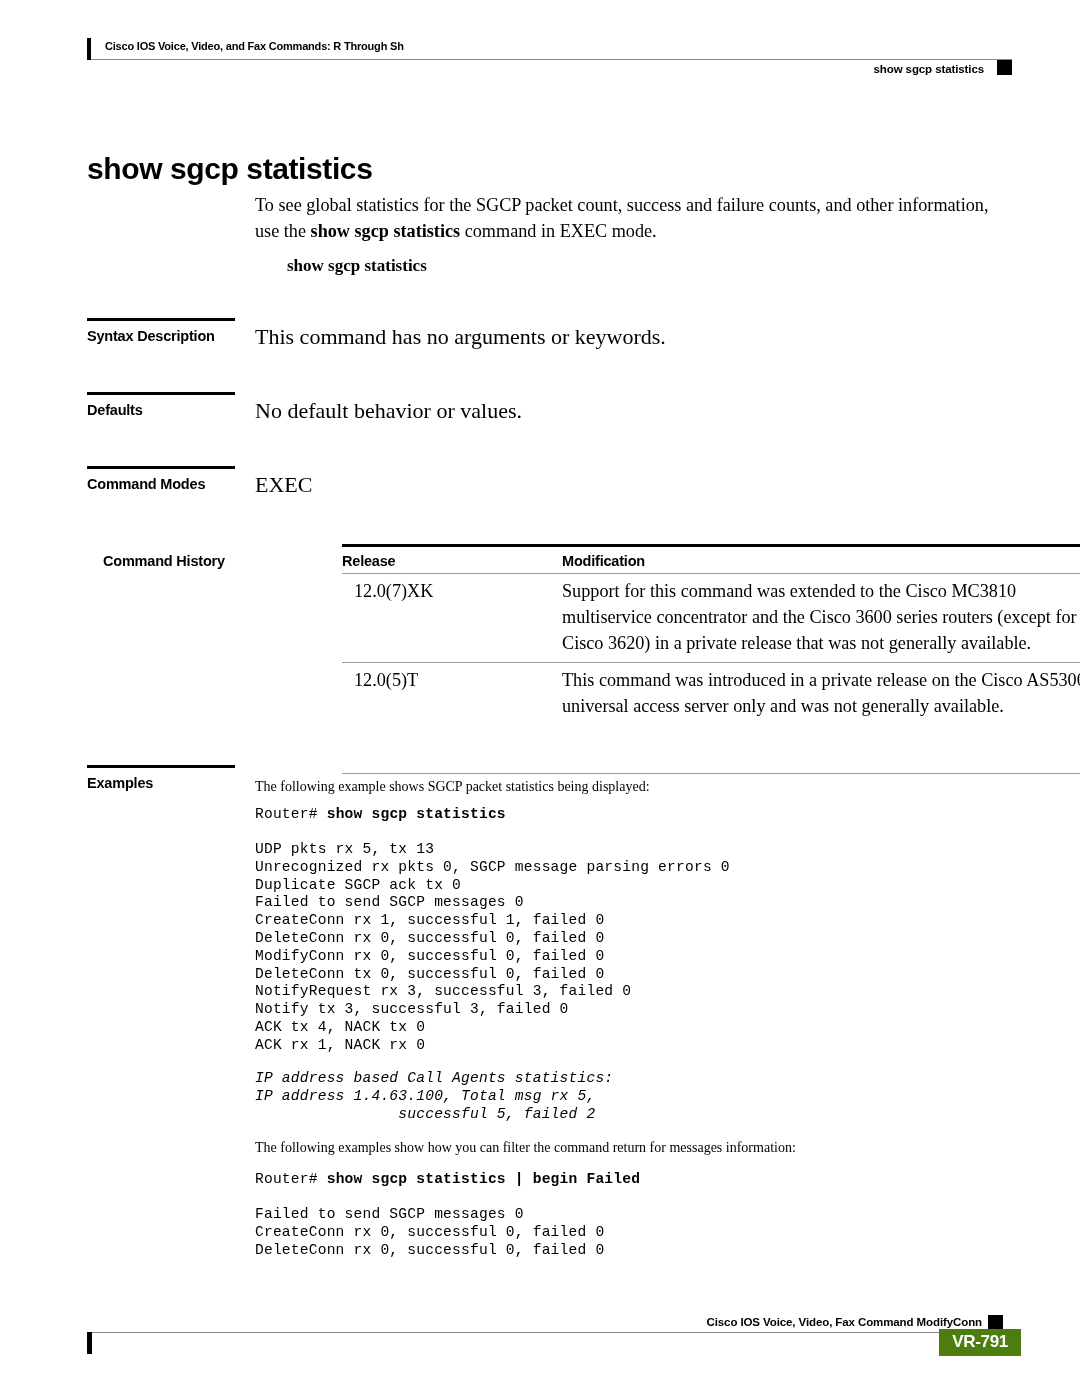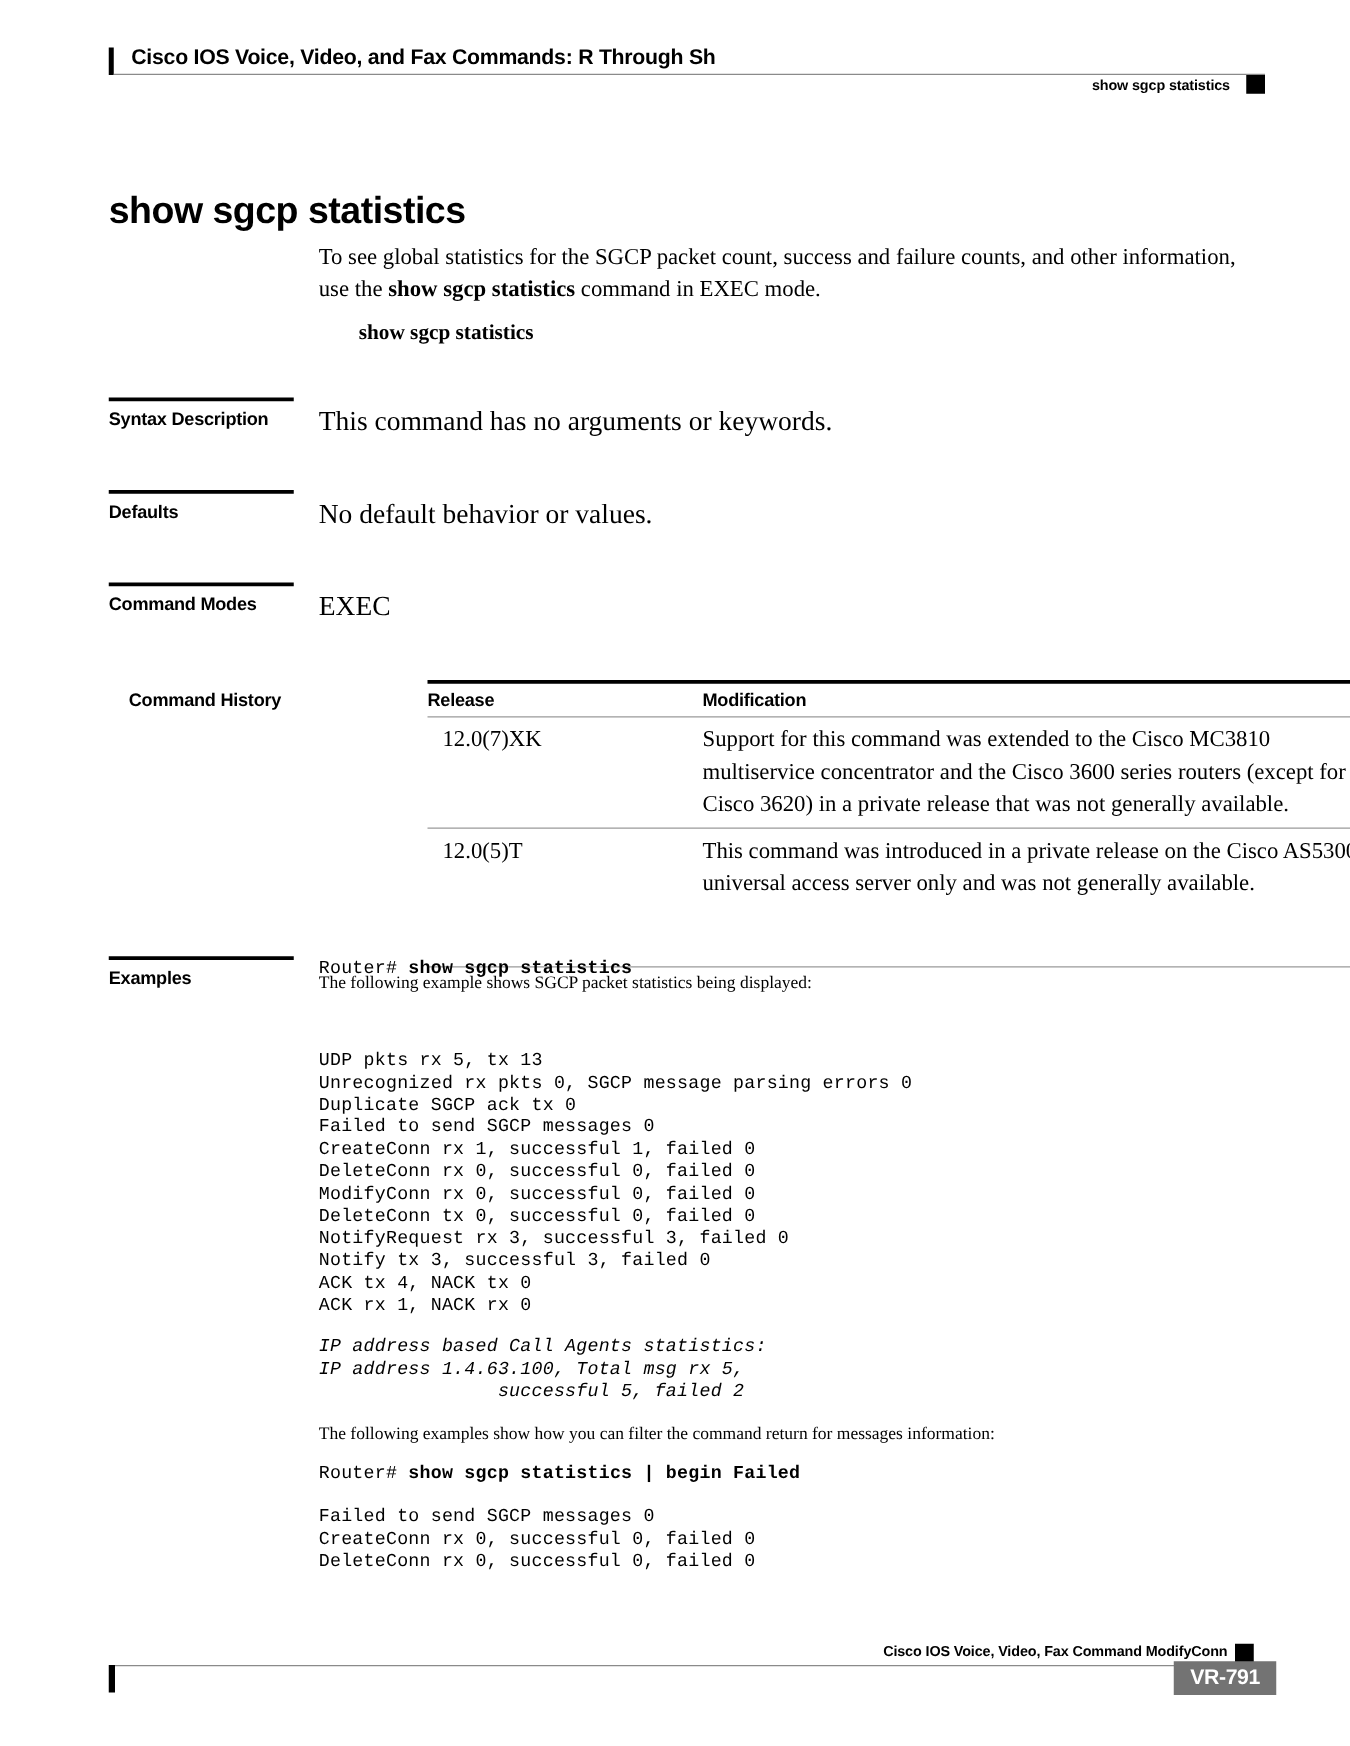--- a/index.html
+++ b/index.html
@@ -39,21 +39,21 @@
     width: 921px;
     height: 1px;
     background: #8a8a8a;
   }
   .header-chapter {
     position: absolute;
     left: 18px;
     top: 0px;
     font-family: "Liberation Sans", sans-serif;
     font-weight: bold;
-    font-size: 17px;
+    font-size: 11px;
     letter-spacing: -0.2px;
     white-space: nowrap;
     line-height: 16px;
   }
   .header-cmd {
     position: absolute;
     right: 28px;
     top: 23px;
     font-family: "Liberation Sans", sans-serif;
     font-weight: bold;
@@ -255,21 +255,21 @@
     left: 0px;
     top: 18px;
     width: 5px;
     height: 22px;
     background: #000;
   }
   .folio {
     position: absolute;
     right: -9px;
     top: 15px;
-    background: #737373;
+    background: #4d7c0f;
     color: #fff;
     font-family: "Liberation Sans", sans-serif;
     font-weight: bold;
     font-size: 17px;
     letter-spacing: -0.3px;
     padding: 3px 13px 4px 13px;
     line-height: 20px;
     white-space: nowrap;
   }
 </style>
@@ -334,21 +334,21 @@
   </div>
 </div>
 
 <div class="sec" style="top:765px;">
   <div class="sec-rule"></div>
   <div class="sec-label">Examples</div>
 </div>
 
 <div class="para" style="top:774px;">The following example shows SGCP packet statistics being displayed:</div>
 
-<div class="code" style="top:767px;"><span>Router# </span><b>show sgcp statistics</b></div>
+<div class="code" style="top:806px;"><span>Router# </span><b>show sgcp statistics</b></div>
 
 <div class="code" style="top:841px;">UDP pkts rx 5, tx 13
 Unrecognized rx pkts 0, SGCP message parsing errors 0
 Duplicate SGCP ack tx 0
 Failed to send SGCP messages 0
 CreateConn rx 1, successful 1, failed 0
 DeleteConn rx 0, successful 0, failed 0
 ModifyConn rx 0, successful 0, failed 0
 DeleteConn tx 0, successful 0, failed 0
 NotifyRequest rx 3, successful 3, failed 0

